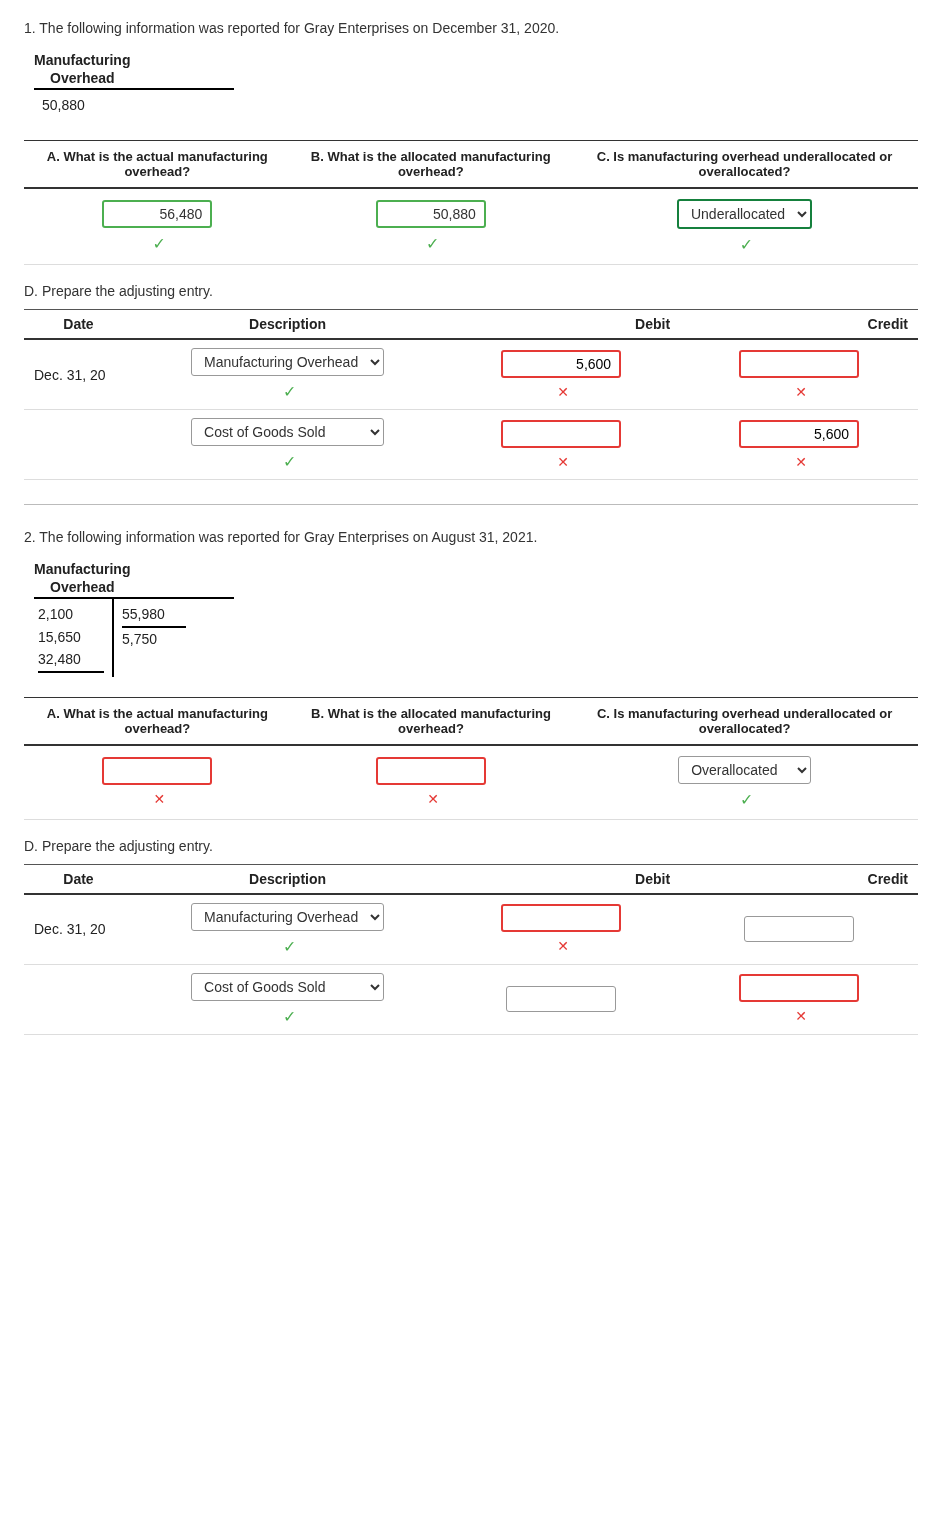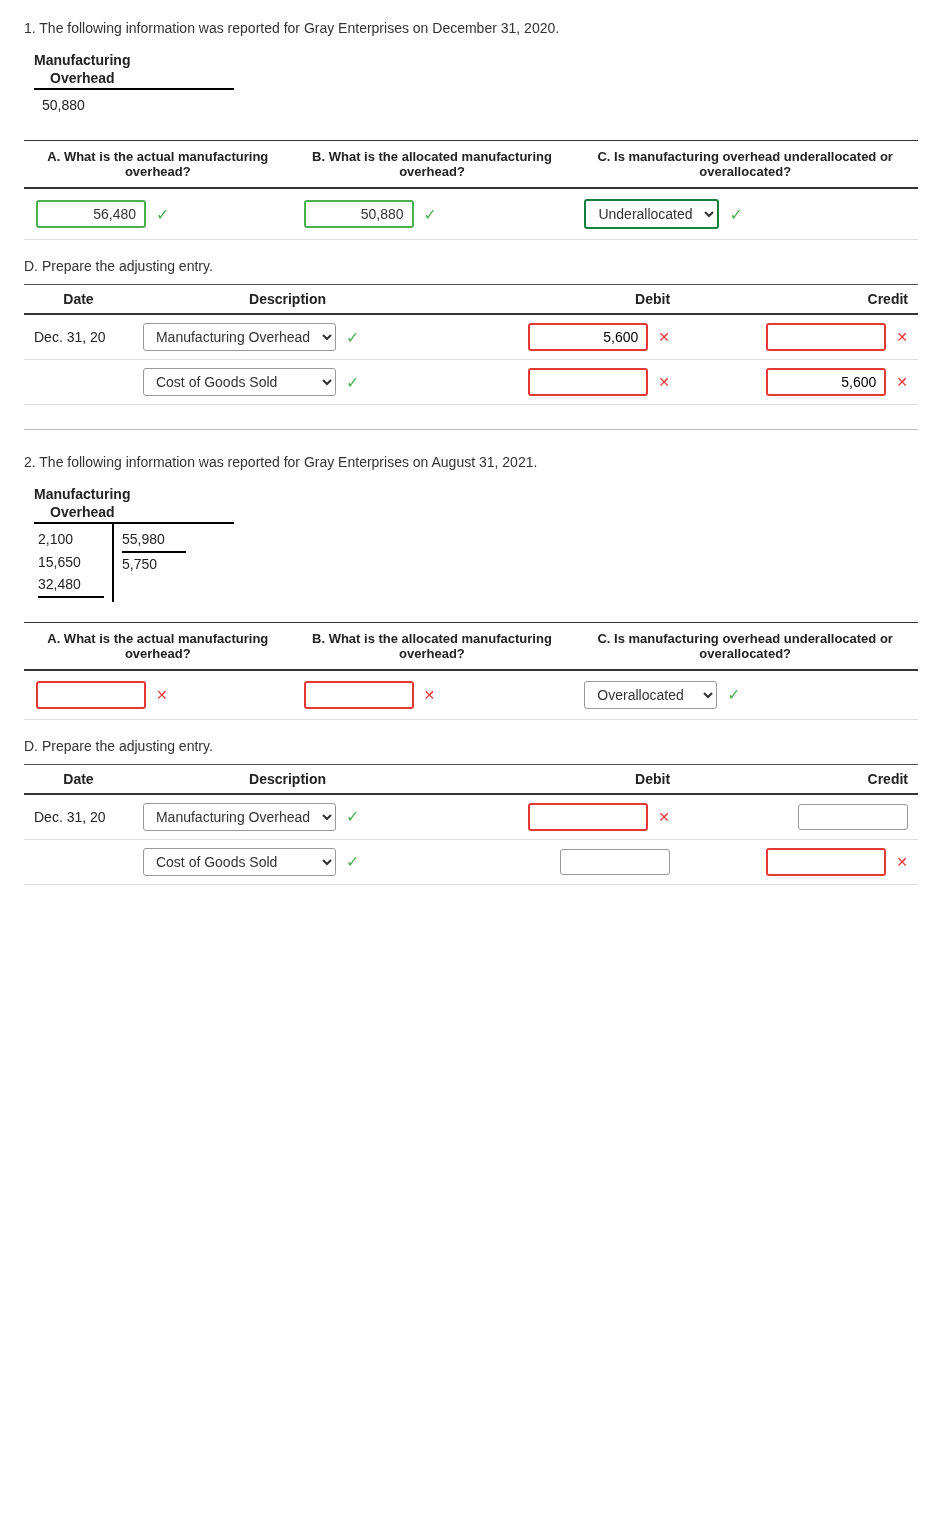--- a/index.html
+++ b/index.html
@@ -161,20 +161,21 @@
       border-radius: 3px;
       padding: 4px 8px;
       font-size: 14px;
       width: 120px;
       text-align: right;
     }
     .cell-with-check {
       display: flex;
       align-items: center;
       gap: 6px;
+      flex-direction: column;
     }
     .divider {
       border: none;
       border-top: 1px solid #bbb;
       margin: 24px 0;
     }
   </style>
 </head>
 <body>
 

